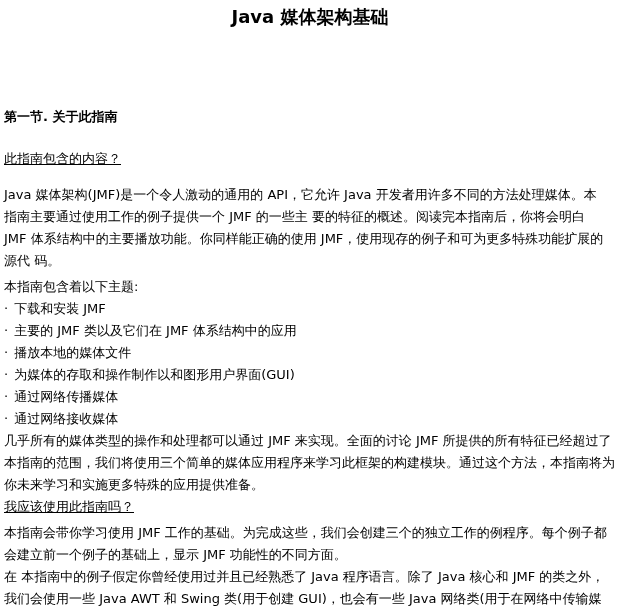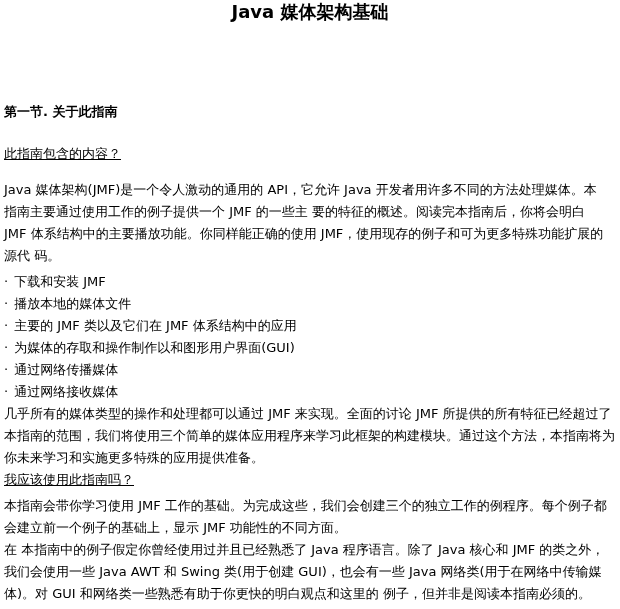--- a/index.html
+++ b/index.html
@@ -18,20 +18,21 @@
   }
   .page {
     width: 612px;
     padding: 0 4px;
   }
   .doc-title {
     font-size: 18px;
     line-height: 24px;
     font-weight: bold;
     text-align: center;
+    padding-top: 5px;
     margin: 0;
   }
   .section-heading {
     font-size: 13px;
     line-height: 22px;
     font-weight: bold;
     margin: 77px 0 0 0;
   }
   .question {
     margin: 20px 0 0 0;
@@ -74,23 +75,24 @@
 
   <h1 class="doc-title">Java 媒体架构基础</h1>
 
   <h2 class="section-heading">第一节. 关于此指南</h2>
 
   <p class="question">此指南包含的内容？</p>
 
   <p class="para">Java 媒体架构(JMF)是一个令人激动的通用的 API，它允许 Java 开发者用许多不同的方法处理媒体。本指南主要通过使用工作的例子提供一个 JMF 的一些主 要的特征的概述。阅读完本指南后，你将会明白 JMF 体系结构中的主要播放功能。你同样能正确的使用 JMF，使用现存的例子和可为更多特殊功能扩展的源代 码。</p>
 
   <ul class="topics">
+    <li class="intro">本指南包含着以下主题:</li>
     <li><span class="bullet">·</span><span>下载和安装 JMF</span></li>
+    <li><span class="bullet">·</span><span>主要的 JMF 类以及它们在 JMF 体系结构中的应用</span></li>
     <li><span class="bullet">·</span><span>播放本地的媒体文件</span></li>
-    <li><span class="bullet">·</span><span>主要的 JMF 类以及它们在 JMF 体系结构中的应用</span></li>
     <li><span class="bullet">·</span><span>为媒体的存取和操作制作以和图形用户界面(GUI)</span></li>
     <li><span class="bullet">·</span><span>通过网络传播媒体</span></li>
     <li><span class="bullet">·</span><span>通过网络接收媒体</span></li>
   </ul>
 
   <p class="para-tight">几乎所有的媒体类型的操作和处理都可以通过 JMF 来实现。全面的讨论 JMF 所提供的所有特征已经超过了本指南的范围，我们将使用三个简单的媒体应用程序来学习此框架的构建模块。通过这个方法，本指南将为你未来学习和实施更多特殊的应用提供准备。</p>
 
   <p class="question-2">我应该使用此指南吗？</p>
 
   <p class="para-small-gap">本指南会带你学习使用 JMF 工作的基础。为完成这些，我们会创建三个的独立工作的例程序。每个例子都会建立前一个例子的基础上，显示 JMF 功能性的不同方面。</p>

